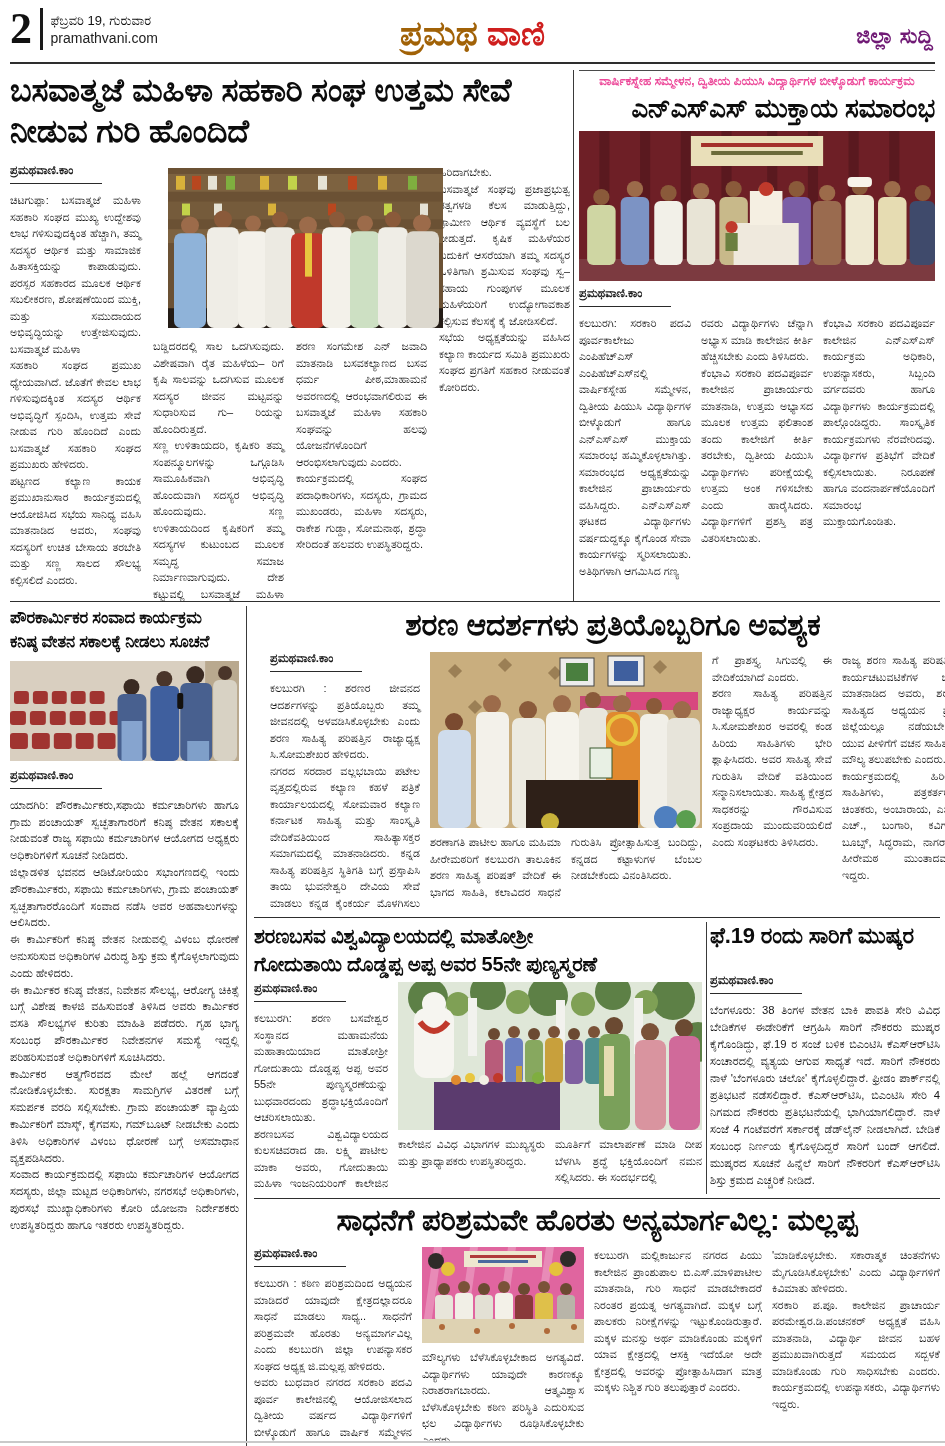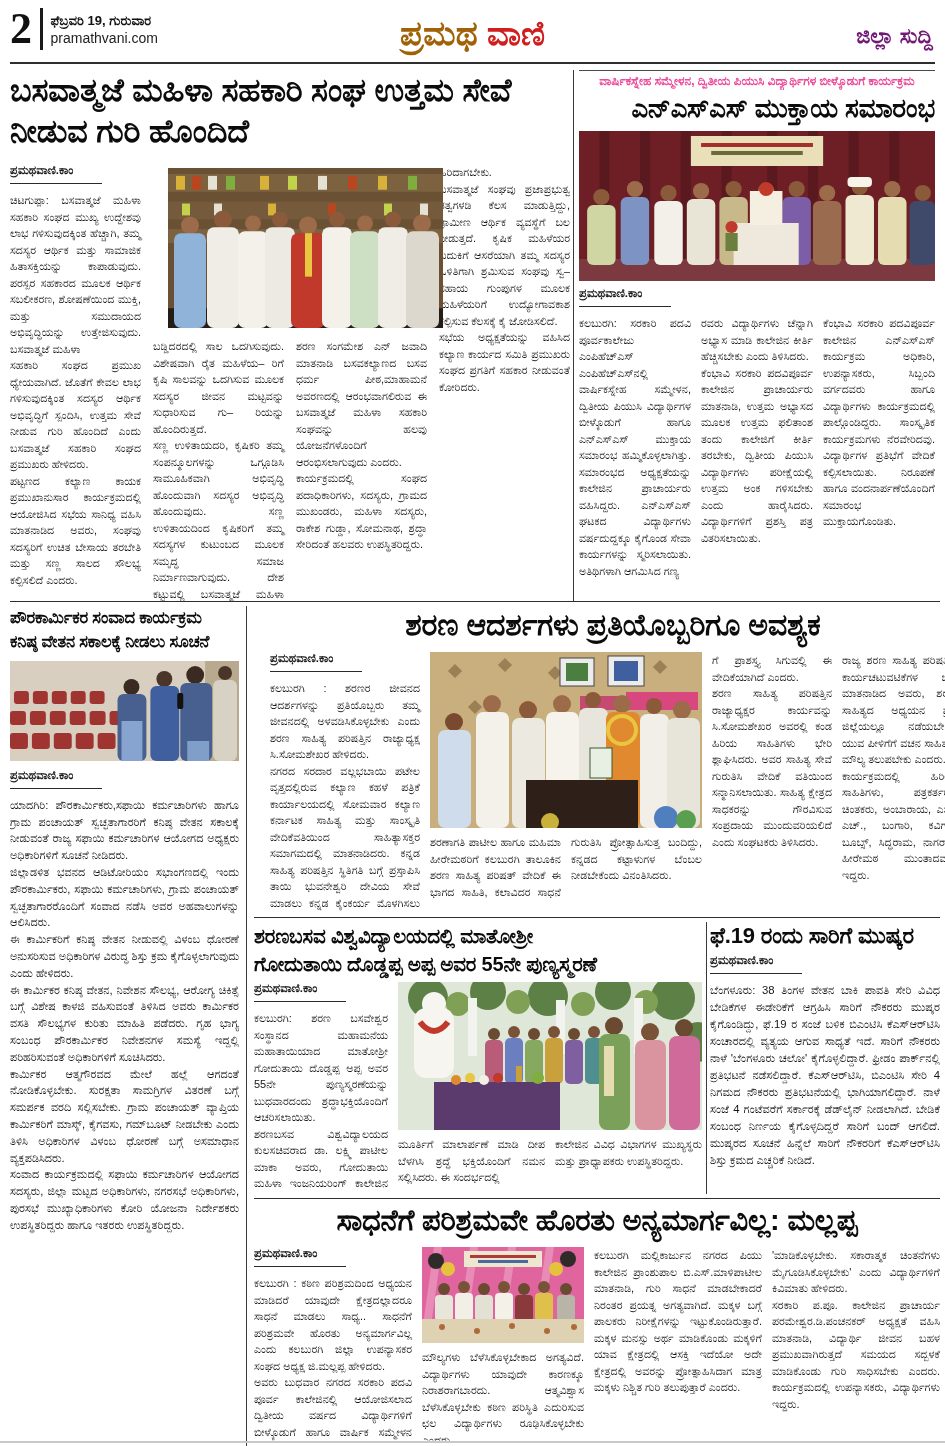--- a/index.html
+++ b/index.html
@@ -14,21 +14,21 @@
   .vr{position:absolute;width:1px;background:#3a3a3a}
   .hr1{position:absolute;height:1.5px;background:#2e2e2e}
   .photo{position:relative;overflow:hidden;background:#9a938a}
   .photo svg{display:block;width:100%;height:100%}
   .cols{display:flex;gap:12px}
   
   .masthead{position:absolute;left:10px;top:8px;right:10px;height:52px}
   .mh-left{display:flex;align-items:center;gap:8px}
   .pgnum{font-family:"Liberation Serif","DejaVu Serif",serif;font-size:44px;font-weight:700;line-height:.95;color:#111}
   .mh-bar{width:2.5px;height:42px;background:#1a1a1a}
-  .mh-date{font-size:13px;font-weight:700;color:#111;line-height:1.35}
+  .mh-date{font-size:13px;font-weight:400;color:#111;line-height:1.35}
   .mh-site{font-size:14px;color:#222;font-weight:400}
   .logo{position:absolute;left:50%;transform:translateX(-50%);top:6px;font-size:34px;font-weight:700;white-space:nowrap}
   .section-tag{position:absolute;right:2px;top:16px;font-size:21px;font-weight:700}
   
   #a1{left:10px;top:70px;width:560px;height:532px}
   #a1 .hl{font-size:32px}
   #a1 .content{position:absolute;top:94px;left:0;right:0;bottom:0}
   #a1 .photo{position:absolute;left:158px;top:4px;width:275px;height:160px}
   #a1 .col{width:131px;flex:none}
   #a1 .pt{padding-top:174px}
@@ -56,21 +56,21 @@
   #a5{left:254px;top:922px;width:448px;height:272px}
   #a5 .hl{font-size:20px;line-height:1.4}
   #a5 .content{display:flex;gap:10px;margin-top:4px}
   #a5 .c1{width:134px;flex:none}
   #a5 .pcol{width:304px;flex:none}
   #a5 .photo{width:304px;height:148px;margin-bottom:6px}
   #a5 .below{display:flex;gap:10px}
   #a5 .below .bd{flex:1}
   
   #a6{left:710px;top:922px;width:230px;height:272px}
-  #a6 .hl{font-size:22px;margin-bottom:4px}
+  #a6 .hl{font-size:22px;margin-bottom:24px}
   
   #a7{left:254px;top:1202px;width:686px;height:240px}
   #a7 .hl{font-size:29px;text-align:center;margin-bottom:8px}
   #a7 .content{display:flex;gap:10px}
   #a7 .c1{width:158px;flex:none}
   #a7 .pcol{width:162px;flex:none}
   #a7 .photo{width:162px;height:96px;margin-bottom:6px}
   #a7 .c3{width:168px;flex:none}
   #a7 .c4{width:168px;flex:none}
 </style>
@@ -423,22 +423,22 @@
                 <circle cx="58" cy="98" r="5" fill="#e08a2f"></circle>
                 <circle cx="72" cy="96" r="5" fill="#e8c63f"></circle>
                 <circle cx="86" cy="98" r="5" fill="#f2f0e4"></circle>
                 <circle cx="100" cy="96" r="5" fill="#c0392b"></circle>
                 <rect x="118" y="84" width="6" height="16" fill="#c8a03c"></rect>
                 <circle cx="140" cy="96" r="6" fill="#7fae3f"></circle>
               </g>
           </svg>
         </div>
         <div class="below">
+          <div class="bd">ಕಾಲೇಜಿನ ವಿವಿಧ ವಿಭಾಗಗಳ ಮುಖ್ಯಸ್ಥರು ಮತ್ತು ಪ್ರಾಧ್ಯಾಪಕರು ಉಪಸ್ಥಿತರಿದ್ದರು.</div>
           <div class="bd">ಮೂರ್ತಿಗೆ ಮಾಲಾರ್ಪಣೆ ಮಾಡಿ ದೀಪ ಬೆಳಗಿಸಿ ಶ್ರದ್ಧೆ ಭಕ್ತಿಯೊಂದಿಗೆ ನಮನ ಸಲ್ಲಿಸಿದರು. ಈ ಸಂದರ್ಭದಲ್ಲಿ</div>
-          <div class="bd">ಕಾಲೇಜಿನ ವಿವಿಧ ವಿಭಾಗಗಳ ಮುಖ್ಯಸ್ಥರು ಮತ್ತು ಪ್ರಾಧ್ಯಾಪಕರು ಉಪಸ್ಥಿತರಿದ್ದರು.</div>
         </div>
       </div>
     </div>
   </article>
 
   <div class="vr" style="left:706px;top:922px;height:272px"></div>
 
   <article id="a6">
     <h2 class="hl">ಫೆ.19 ರಂದು ಸಾರಿಗೆ ಮುಷ್ಕರ</h2>
     <div class="by">ಪ್ರಮಥವಾಣಿ.ಕಾಂ</div>

